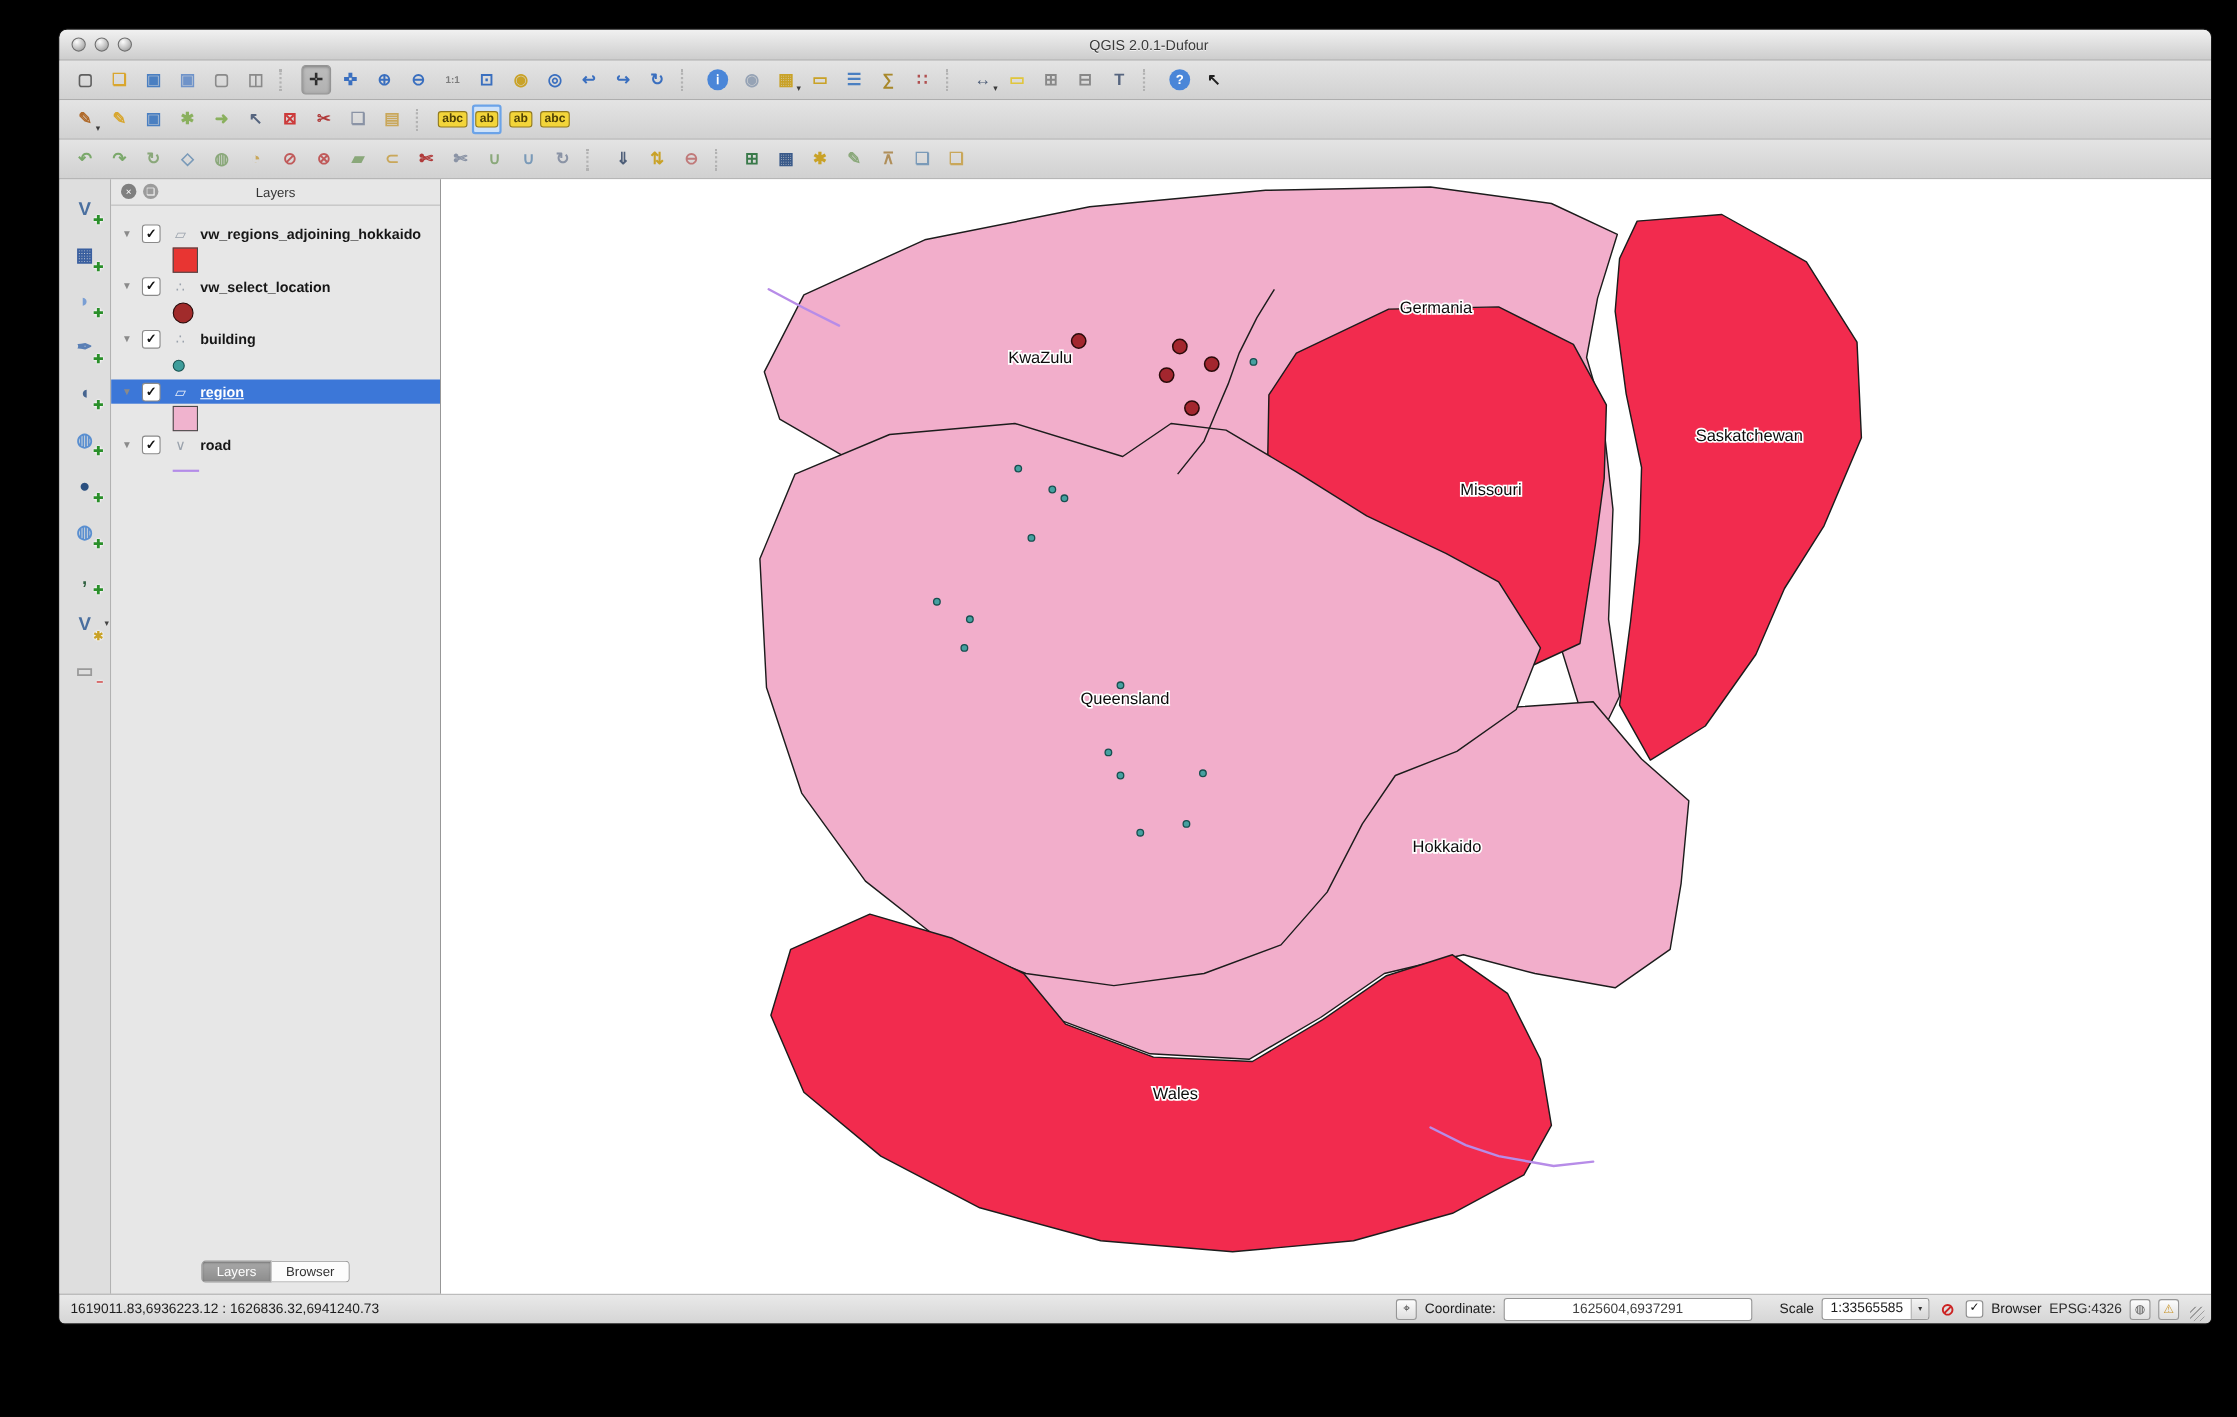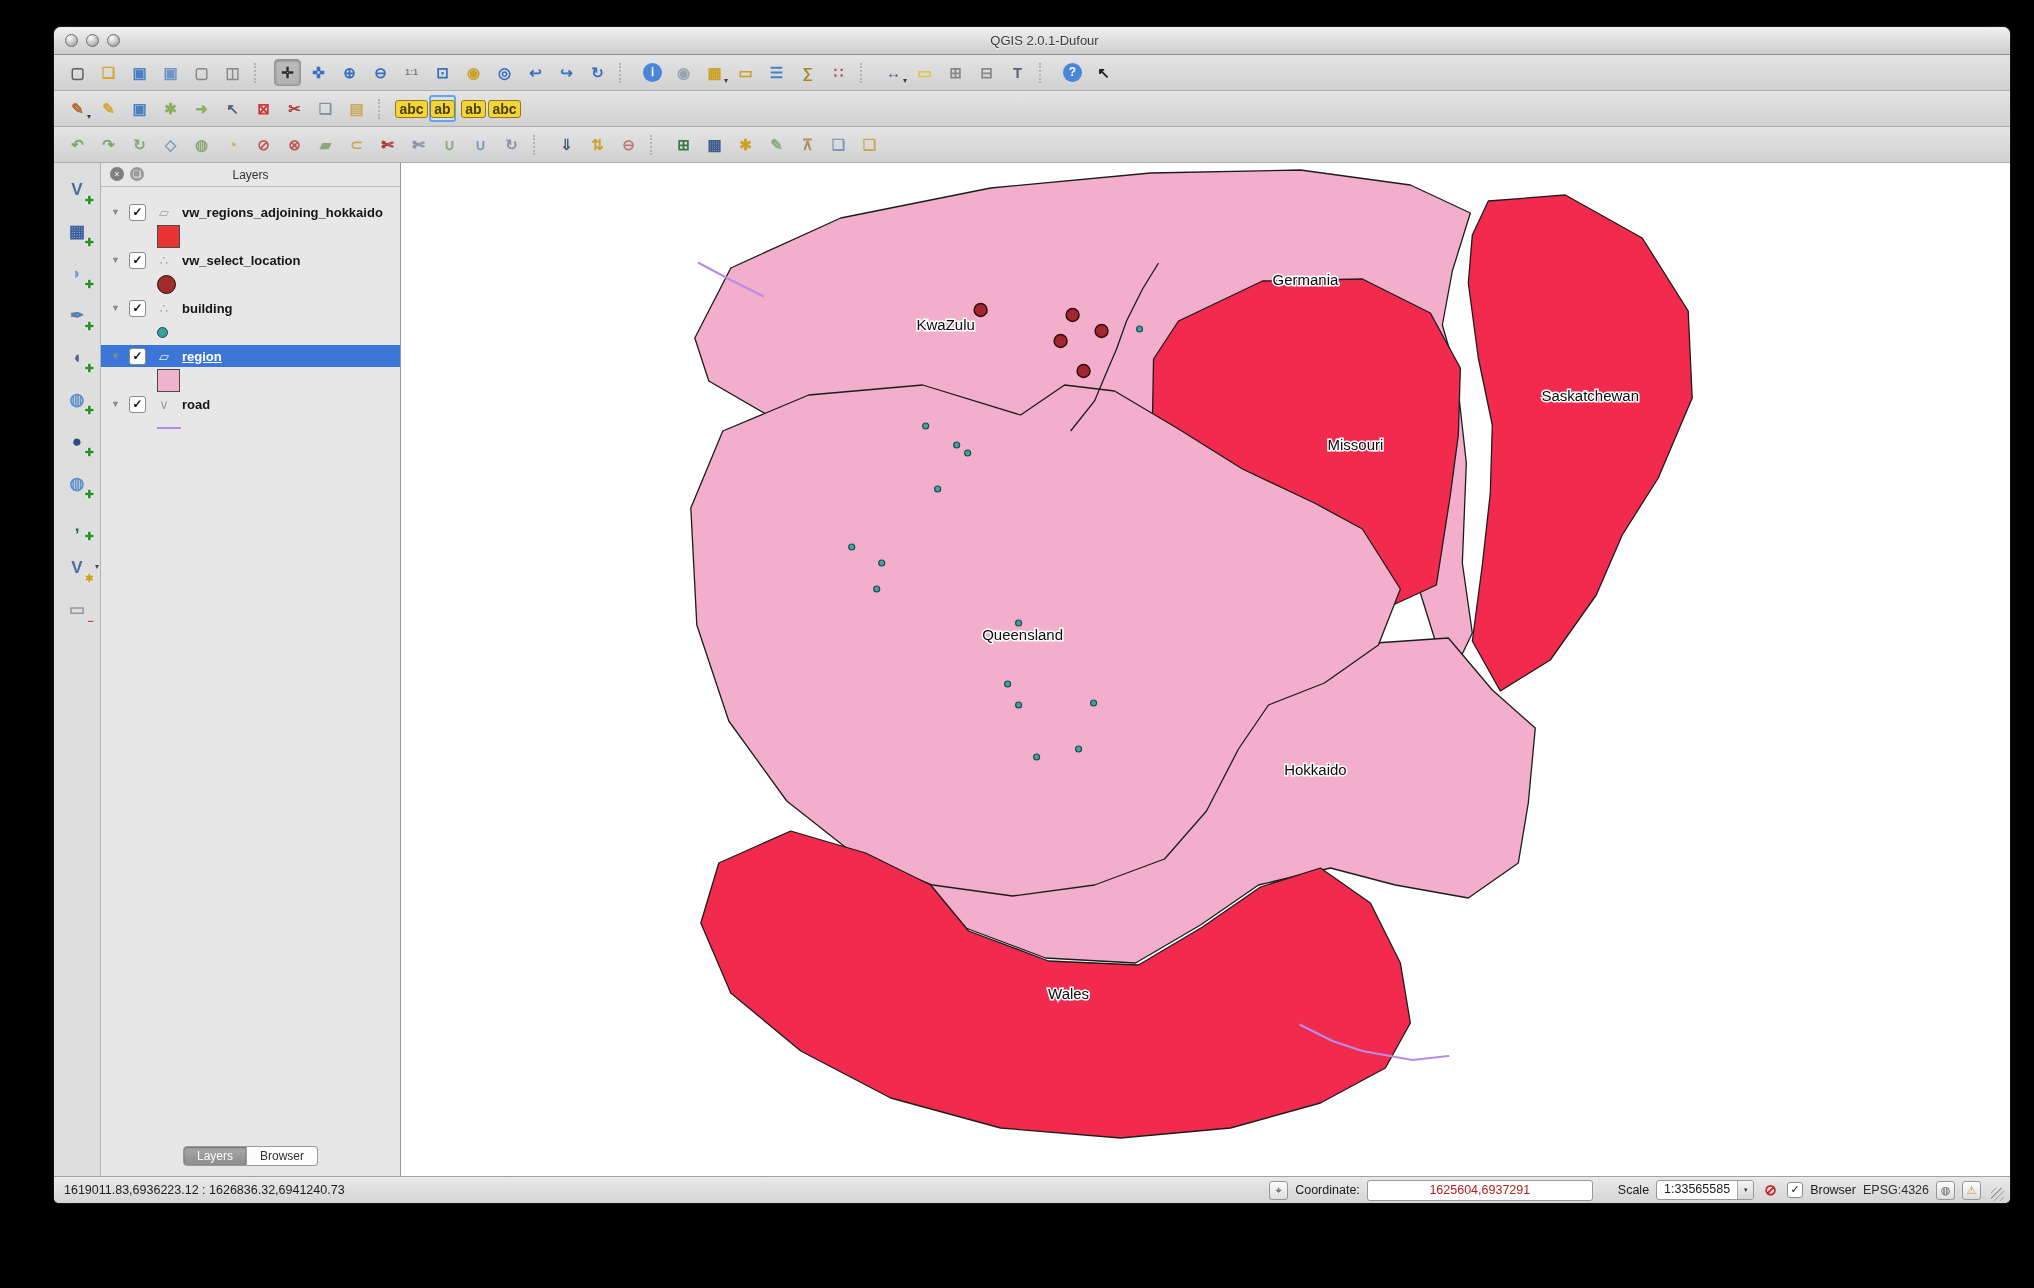--- a/index.html
+++ b/index.html
@@ -24,21 +24,21 @@
   .tbtn{width:27px;height:27px;margin:0 2px;border:1px solid transparent;border-radius:4px;
         background:transparent;display:flex;align-items:center;justify-content:center;
         position:relative;padding:0;font-family:inherit;cursor:default;}
   .tbtn .gl{font-size:15px;font-weight:bold;line-height:1;}
   .tbtn .gl.small{font-size:9px;}
   .tbtn .gl.bgc{width:19px;height:19px;border-radius:50%;font-size:12px;line-height:19px;text-align:center;}
   .tbtn.active{background:rgba(0,0,0,.16);border-color:#949494;box-shadow:inset 0 1px 3px rgba(0,0,0,.35);}
   .tbtn.bluesel{border:2px solid #6ba3e8;background:#cfe2f8;border-radius:3px;}
   .tbtn .dd{position:absolute;right:-1px;bottom:0;font-size:8px;color:#3c3c3c;}
   .tbtn .gl.tag{background:#f3d53a;border:1px solid #91791c;border-radius:3px;
-                font-size:14px;padding:1px 3px;color:#4e4006;font-weight:bold;}
+                font-size:11px;padding:1px 3px;color:#4e4006;font-weight:bold;}
   .tsep{width:8px;height:20px;border-left:2px dotted #b2b2b2;margin:0 8px 0 6px;}
   
   .main{flex:1;display:flex;min-height:0;}
   .dock{width:46px;flex:0 0 46px;background:#dedede;border-right:1px solid #b2b2b2;
         display:flex;flex-direction:column;align-items:center;padding-top:12px;gap:14px;}
   .dbtn{width:28px;height:28px;border:none;background:transparent;position:relative;
         display:flex;align-items:center;justify-content:center;padding:0;}
   .dbtn .gl{font-size:17px;font-weight:bold;line-height:1;}
   .dbtn .badge{position:absolute;right:-3px;bottom:-4px;font-size:11px;font-weight:bold;
                text-shadow:0 0 2px #fff,0 0 2px #fff;}
@@ -82,21 +82,21 @@
             paint-order:stroke;stroke:#ffffff;stroke-width:3px;text-anchor:middle;}
   
   .statusbar{height:26px;flex:0 0 26px;background:linear-gradient(#e9e9e9,#d5d5d5);
              border-top:1px solid #a2a2a2;display:flex;align-items:center;padding:0 6px 0 10px;
              font-size:12.5px;color:#1c1c1c;border-radius:0 0 5px 5px;}
   .sright{margin-left:auto;display:flex;align-items:center;gap:7px;}
   .sicon{width:19px;height:19px;border:1px solid #979797;border-radius:3px;
          background:linear-gradient(#fdfdfd,#dedede);display:flex;align-items:center;
          justify-content:center;font-size:11px;padding:0;}
   .coordinput{width:220px;height:17px;border:1px solid #979797;border-radius:3px;text-align:center;
-              font-size:12.5px;font-family:inherit;background:#fff;color:#b91c1c;}
+              font-size:12.5px;font-family:inherit;background:#fff;color:#404040;}
   .scombo{display:flex;align-items:stretch;border:1px solid #979797;border-radius:3px;
           background:#fff;height:18px;overflow:hidden;}
   .scombo .val{padding:1px 7px 0 7px;font-size:12.5px;}
   .scombo .ddb{width:15px;background:linear-gradient(#f4f4f4,#d6d6d6);border-left:1px solid #ababab;
                font-size:7px;display:flex;align-items:center;justify-content:center;color:#333;}
   .cbx{width:14px;height:14px;background:#fff;border:1px solid #8a8a8a;border-radius:3px;
        font-size:11px;line-height:13px;text-align:center;color:#111;}
   .crs{color:#2e2e2e;}
   .grip{width:13px;height:13px;margin-left:3px;align-self:flex-end;
         background:repeating-linear-gradient(135deg,transparent 0 3px,#9e9e9e 3px 4px);}

